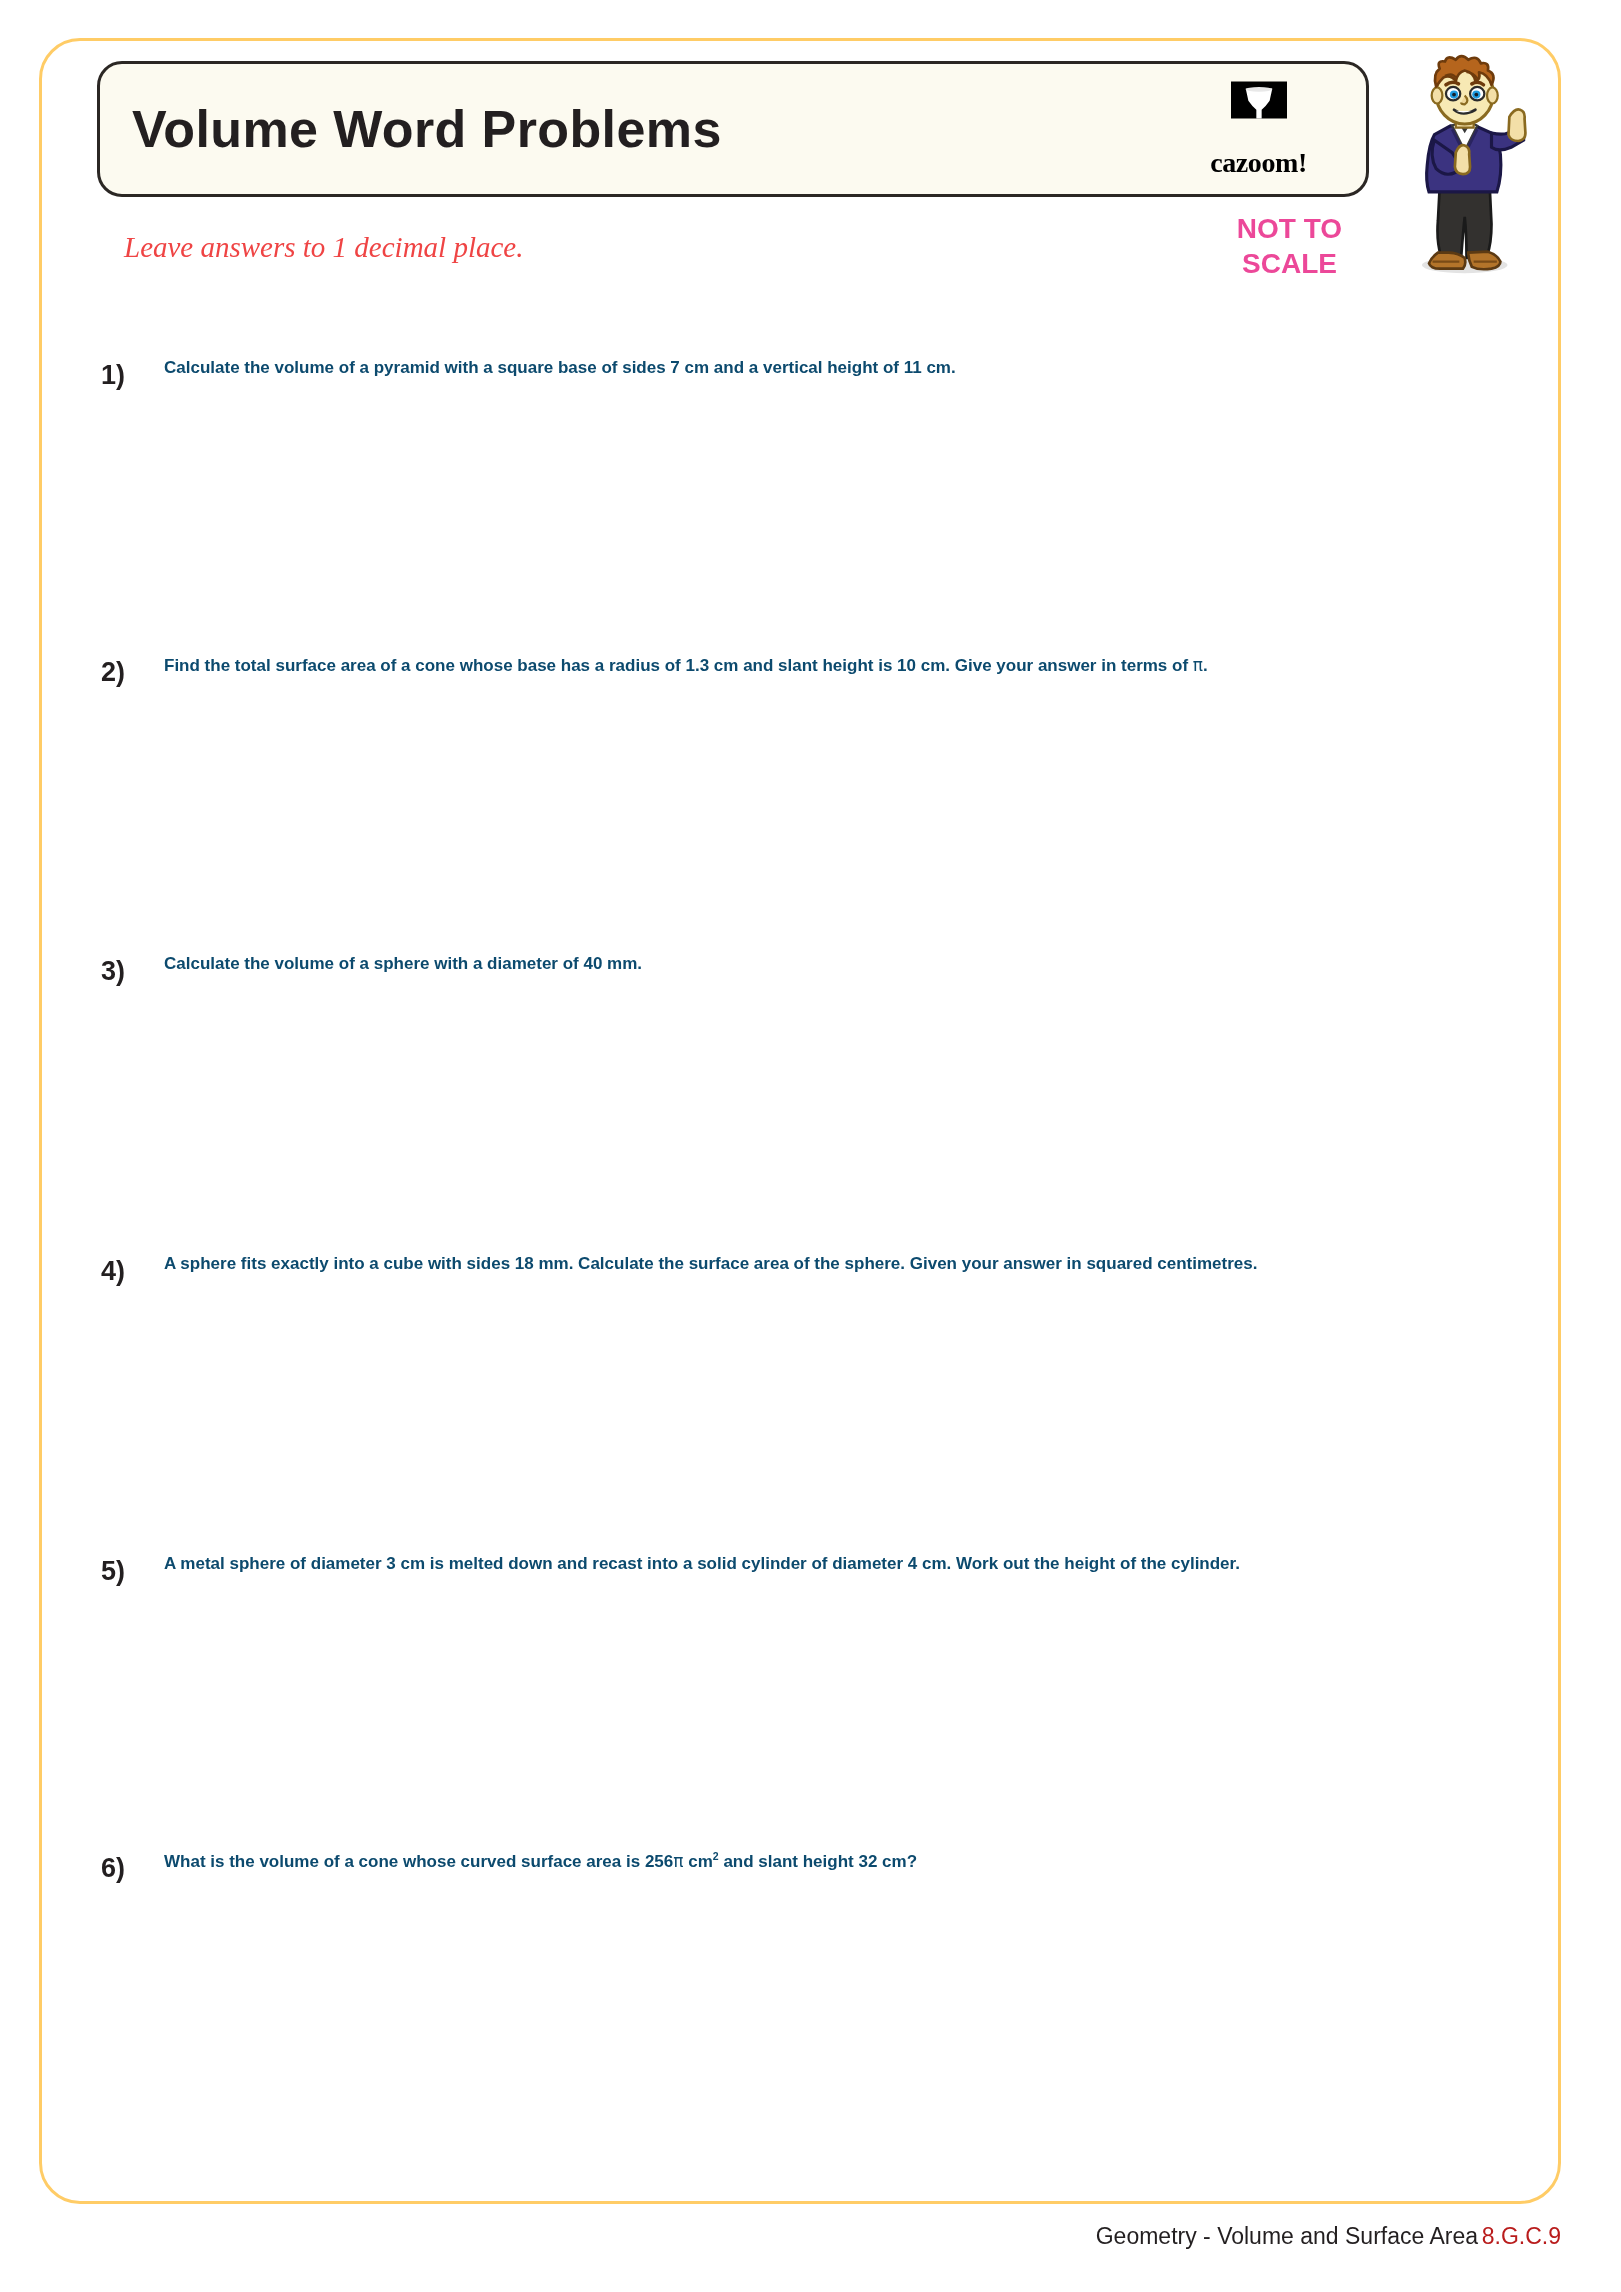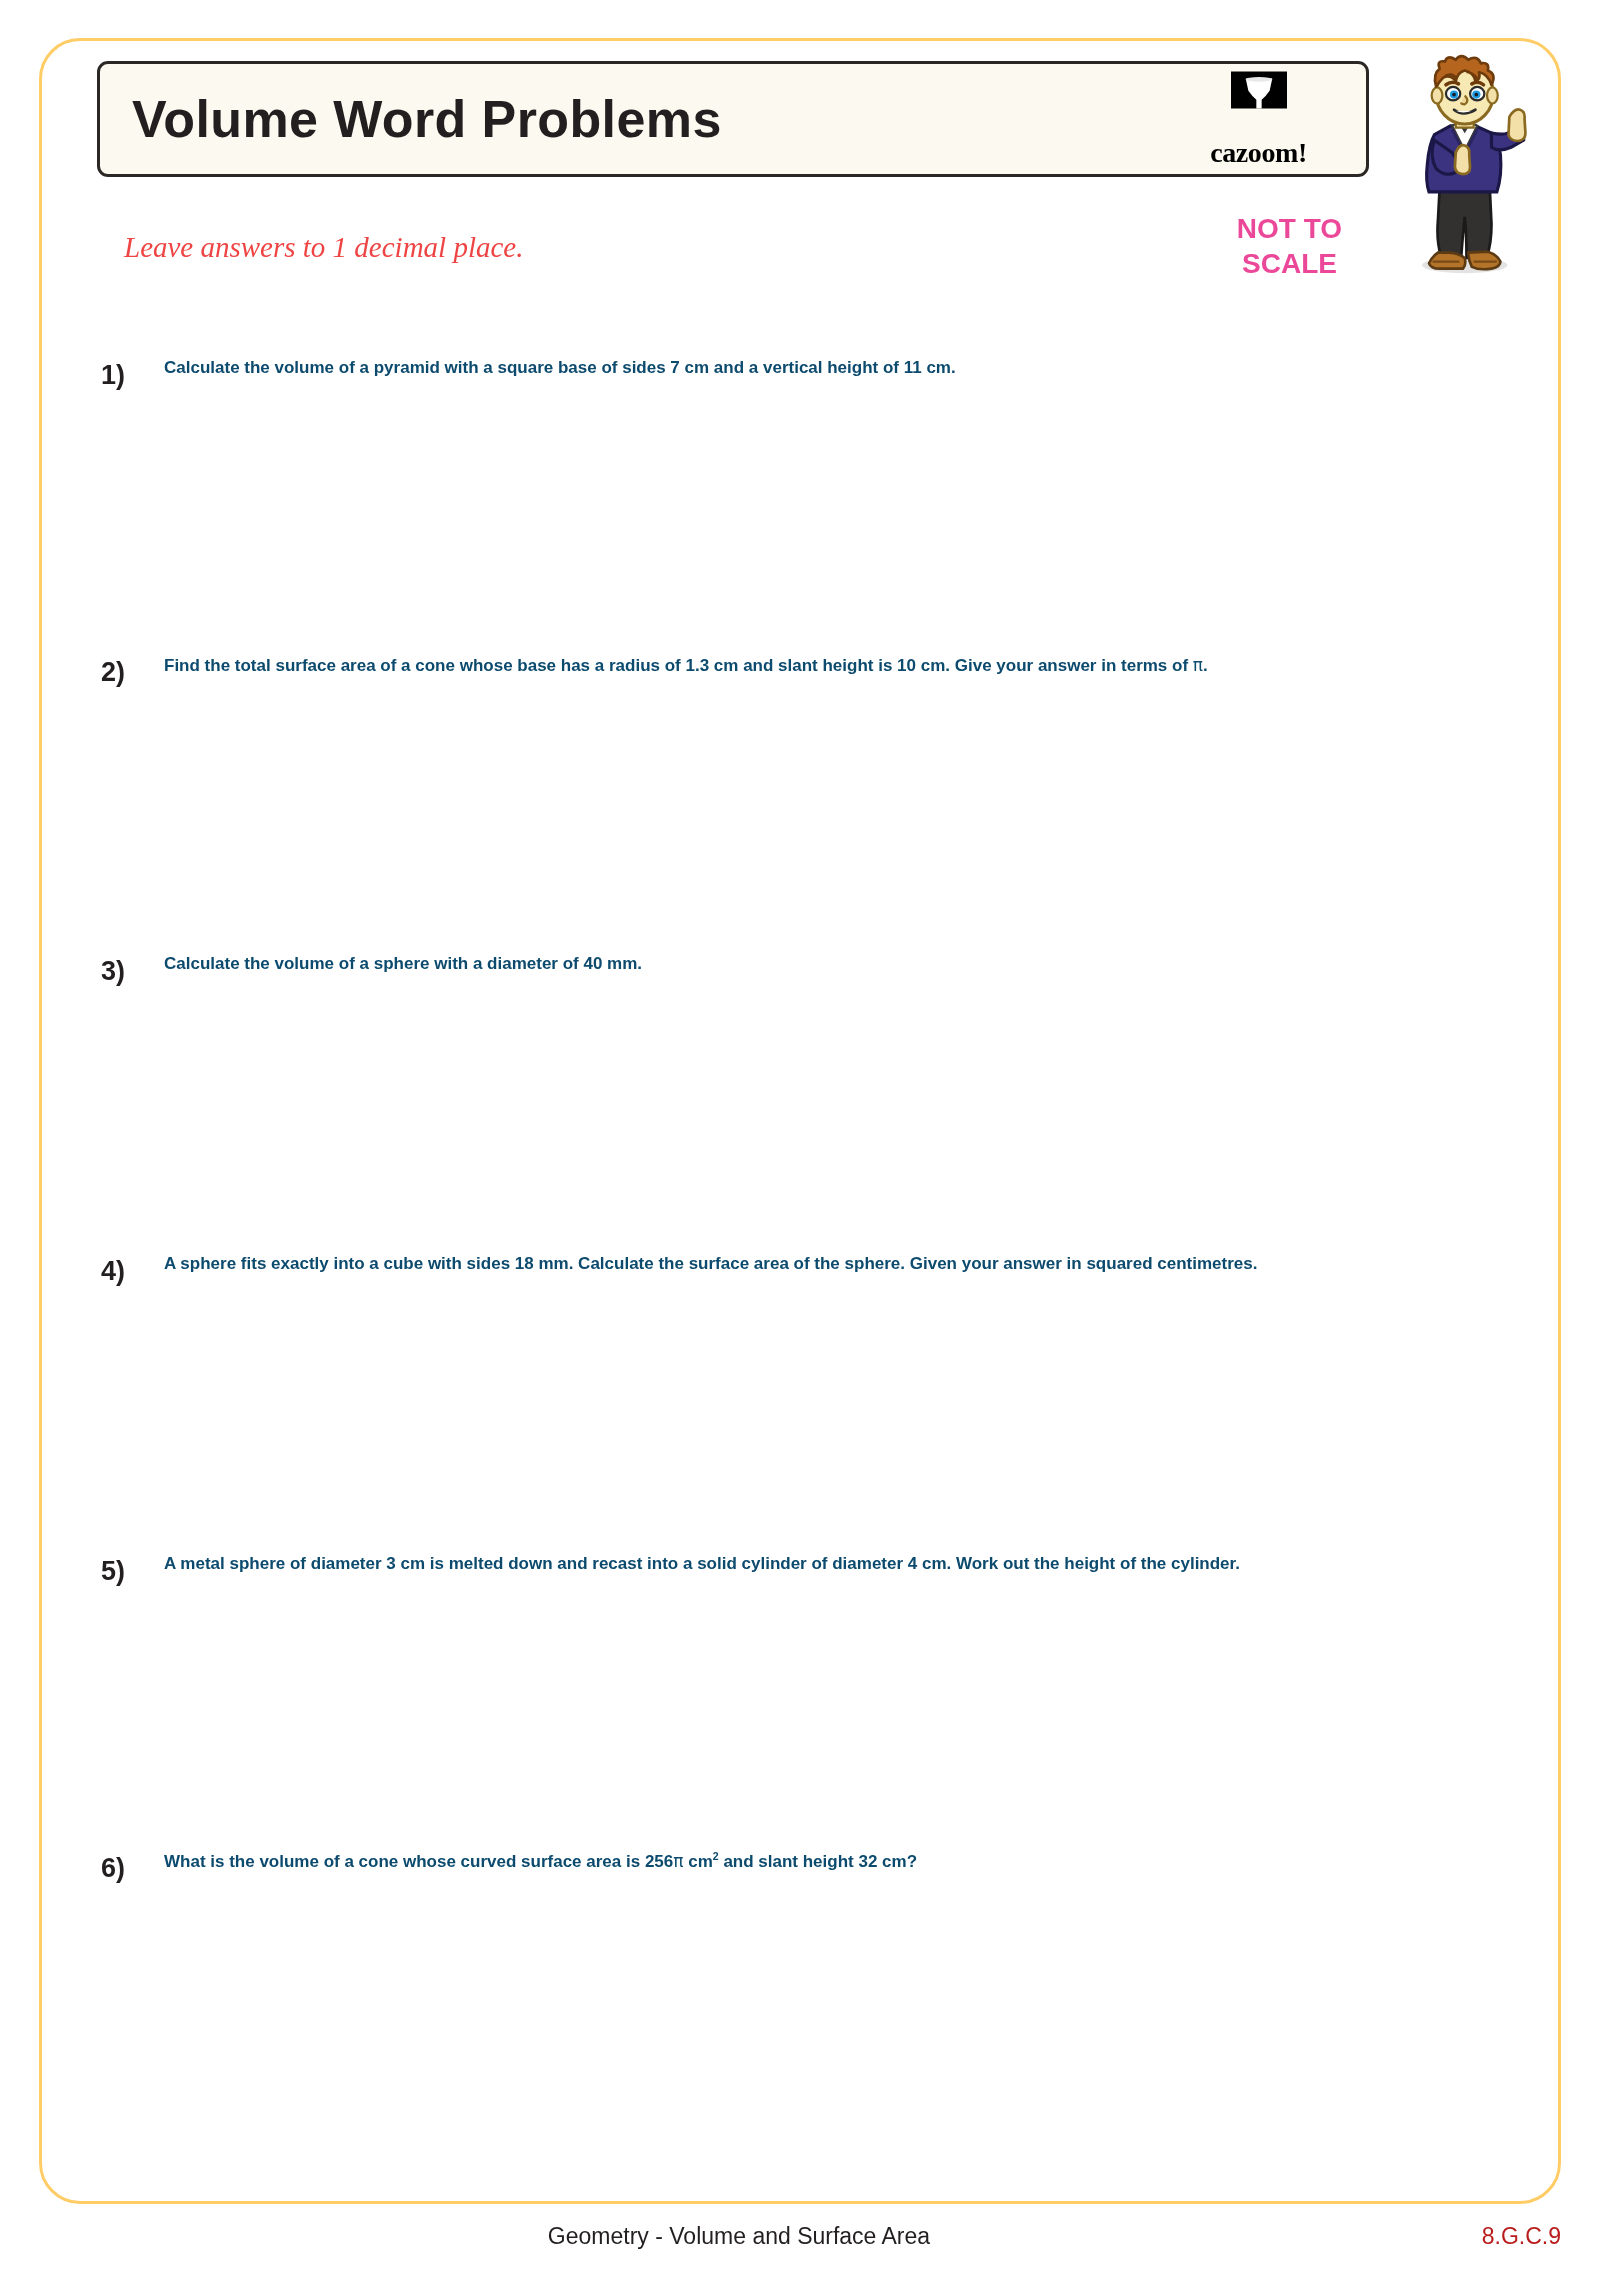--- a/index.html
+++ b/index.html
@@ -34,24 +34,24 @@
     left: 97px;
     top: 61px;
     width: 1272px;
     height: 116px;
   }
   .title-box {
     position: absolute;
     left: 0;
     top: 0;
     width: 1272px;
-    height: 116px;
+    height: 136px;
     box-sizing: border-box;
     border: 3.6px solid #2B2724;
-    border-radius: 11px;
+    border-radius: 25px;
     background: #FCFAF0;
     padding-left: 20px;
   }
   .title-text {
     position: absolute;
     left: 32px;
     top: 50%;
     transform: translateY(-50%);
     font-size: 52px;
     font-weight: bold;
@@ -200,21 +200,21 @@
   .footer-link {
     color: #1B24D4;
     text-decoration: underline;
     display: block;
   }
   .footer-center {
     position: absolute;
     left: 0;
     top: 10.7px;
     width: 1478px;
-    text-align: center;
+    text-align: right;
     font-size: 23px;
     color: #231F20;
     font-family: "Liberation Sans", sans-serif;
   }
   .footer-right {
     position: absolute;
     right: 61px;
     top: 10.7px;
     font-size: 23px;
     color: #b91c1c;

